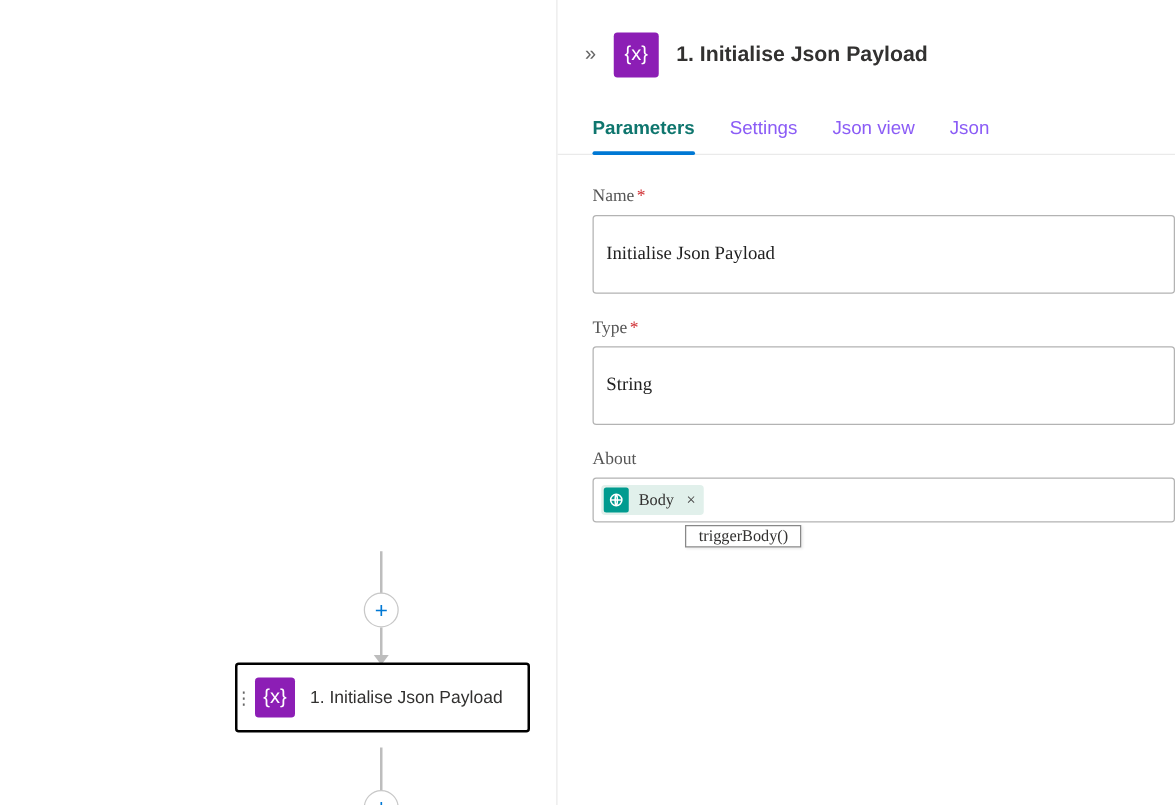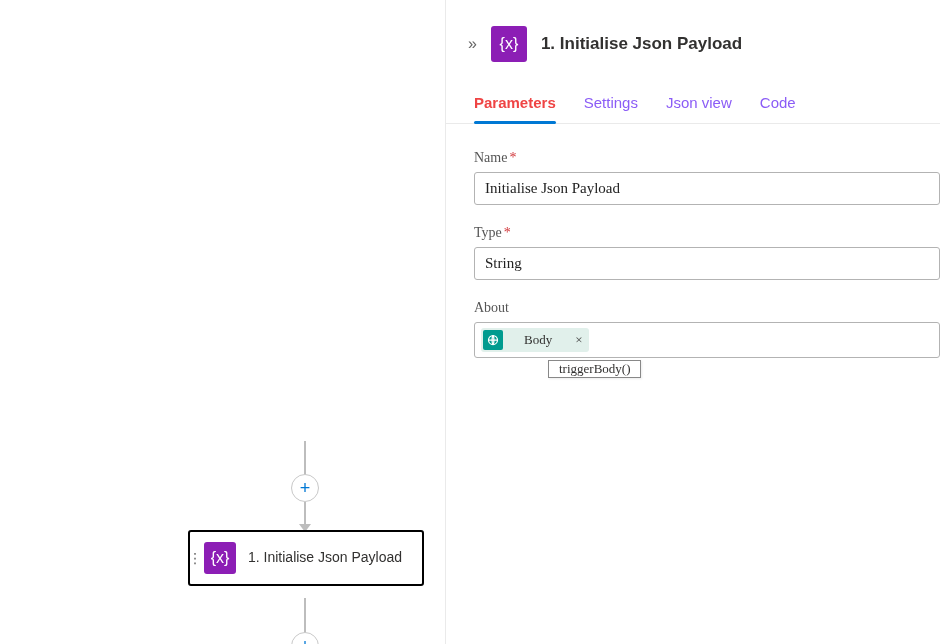--- a/index.html
+++ b/index.html
@@ -143,59 +143,59 @@
     }
     .tab {
       padding: 8px 0 12px 0;
       font-size: 15px;
       color: #8b5cf6;
       cursor: pointer;
       position: relative;
     }
     .tab.active {
       font-weight: 600;
-      color: #ef4444;
+      color: #0f766e;
     }
     .tab.active::after {
       content: '';
       position: absolute;
       left: 0; right: 0; bottom: -1px;
       height: 3px;
       background: #0078d4;
       border-radius: 2px;
     }
     
     .form { padding: 26px 0 0 28px; font-family: Liberation Serif, serif; }
     .field { margin-bottom: 20px; }
     .field-label { font-size: 14px; color: #555; margin-bottom: 6px; display: block; }
     .required { color: #d13438; margin-left: 2px; }
     .field-input {
       width: 100%;
       border: 1px solid #b3b3b3;
       border-radius: 3px;
-      padding: 7px 10px;
+      padding: 22px 10px;
       font-size: 15px;
       font-family: inherit;
       color: #222;
       background: #fff;
     }
     .value-box {
       width: 100%;
       border: 1px solid #b3b3b3;
       border-radius: 3px;
       padding: 5px 6px;
       min-height: 34px;
     }
     .token {
       display: inline-flex;
       align-items: center;
       background: #e1f0eb;
       border-radius: 3px;
       padding: 2px 6px 2px 2px;
-      gap: 21px;
+      gap: 8px;
       font-size: 13px;
     }
     .token-icon {
       width: 20px;
       height: 20px;
       background: #009b8f;
       border-radius: 2px;
       display: flex;
       align-items: center;
       justify-content: center;
@@ -246,21 +246,21 @@
     <div class="panel-icon">
       <span>{x}</span>
     </div>
     <div class="panel-title">1. Initialise Json Payload</div>
   </div>
 
   <div class="tabs">
     <div class="tab active">Parameters</div>
     <div class="tab">Settings</div>
     <div class="tab">Json view</div>
-    <div class="tab">Code</div>
+    <div class="tab">Json</div>
   </div>
 
   <div class="form">
 
     <div class="field">
       <label class="field-label">
         <span>Name</span><span class="required">*</span>
       </label>
       <input class="field-input" type="text" value="Initialise Json Payload" style="">
     </div>

